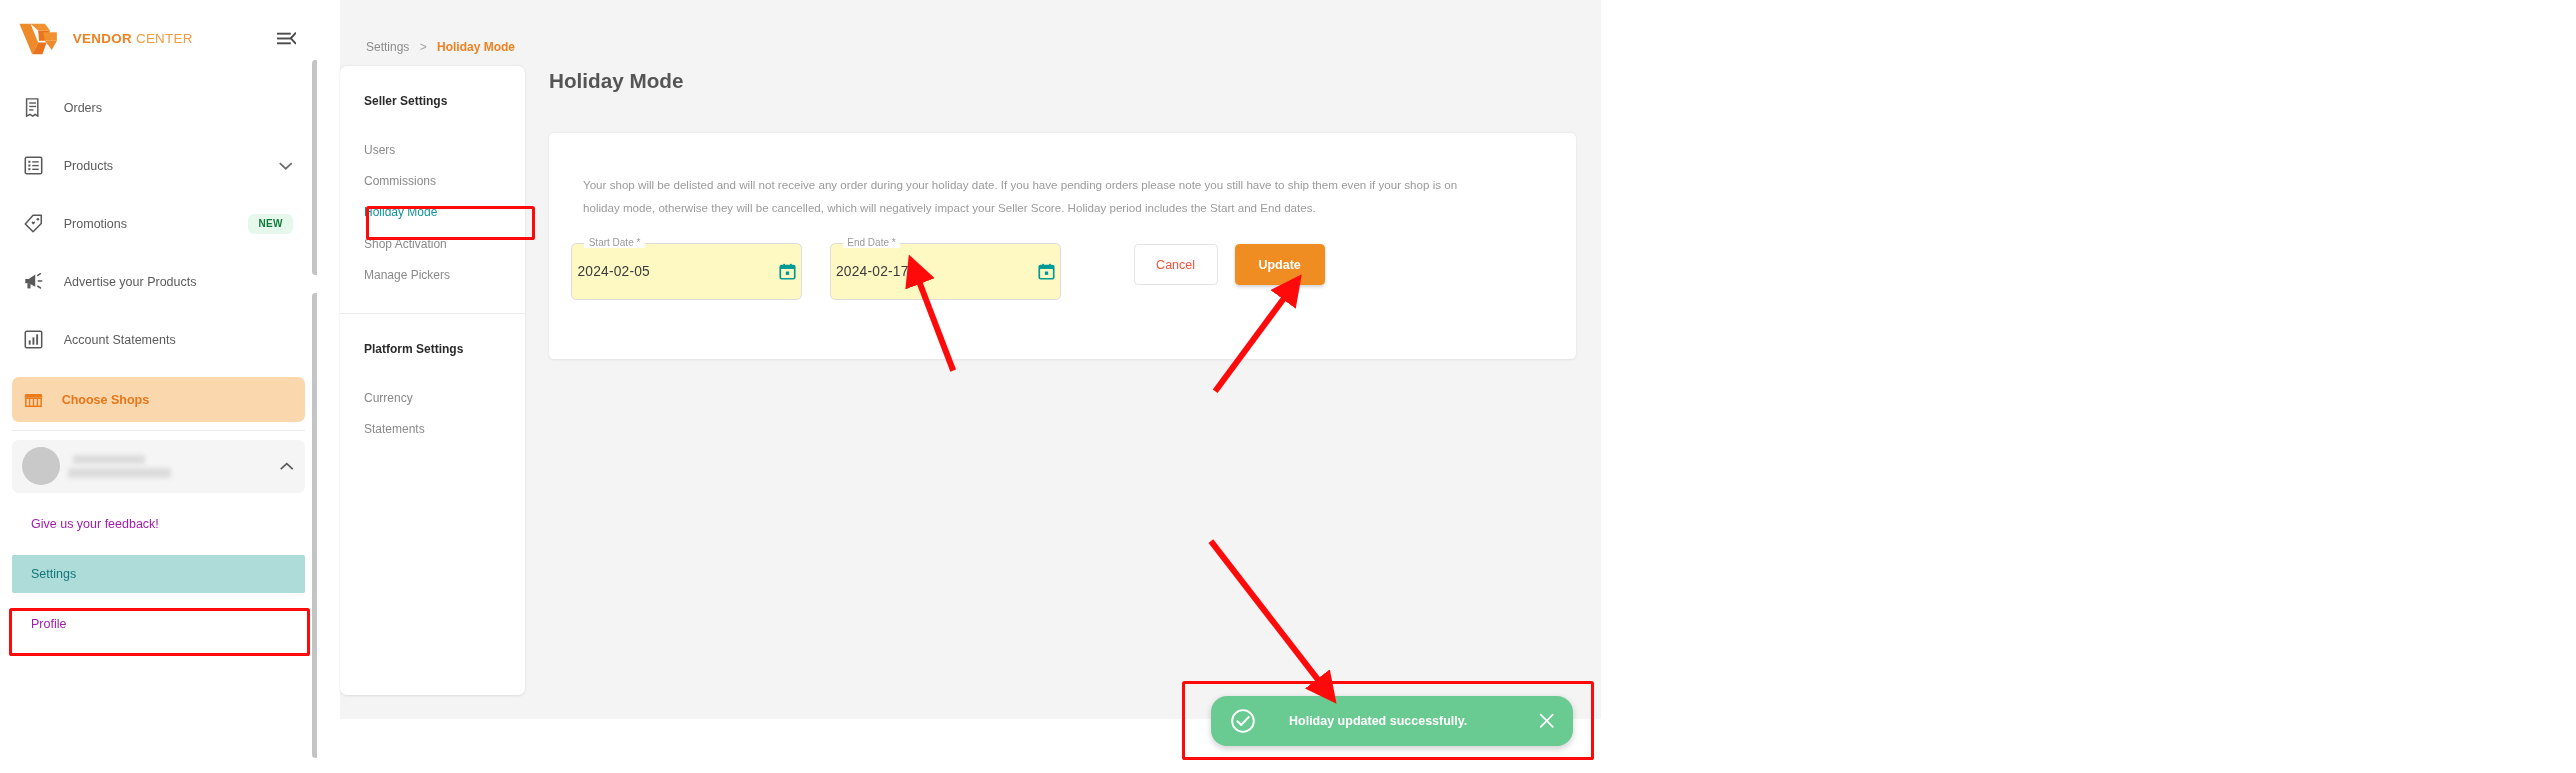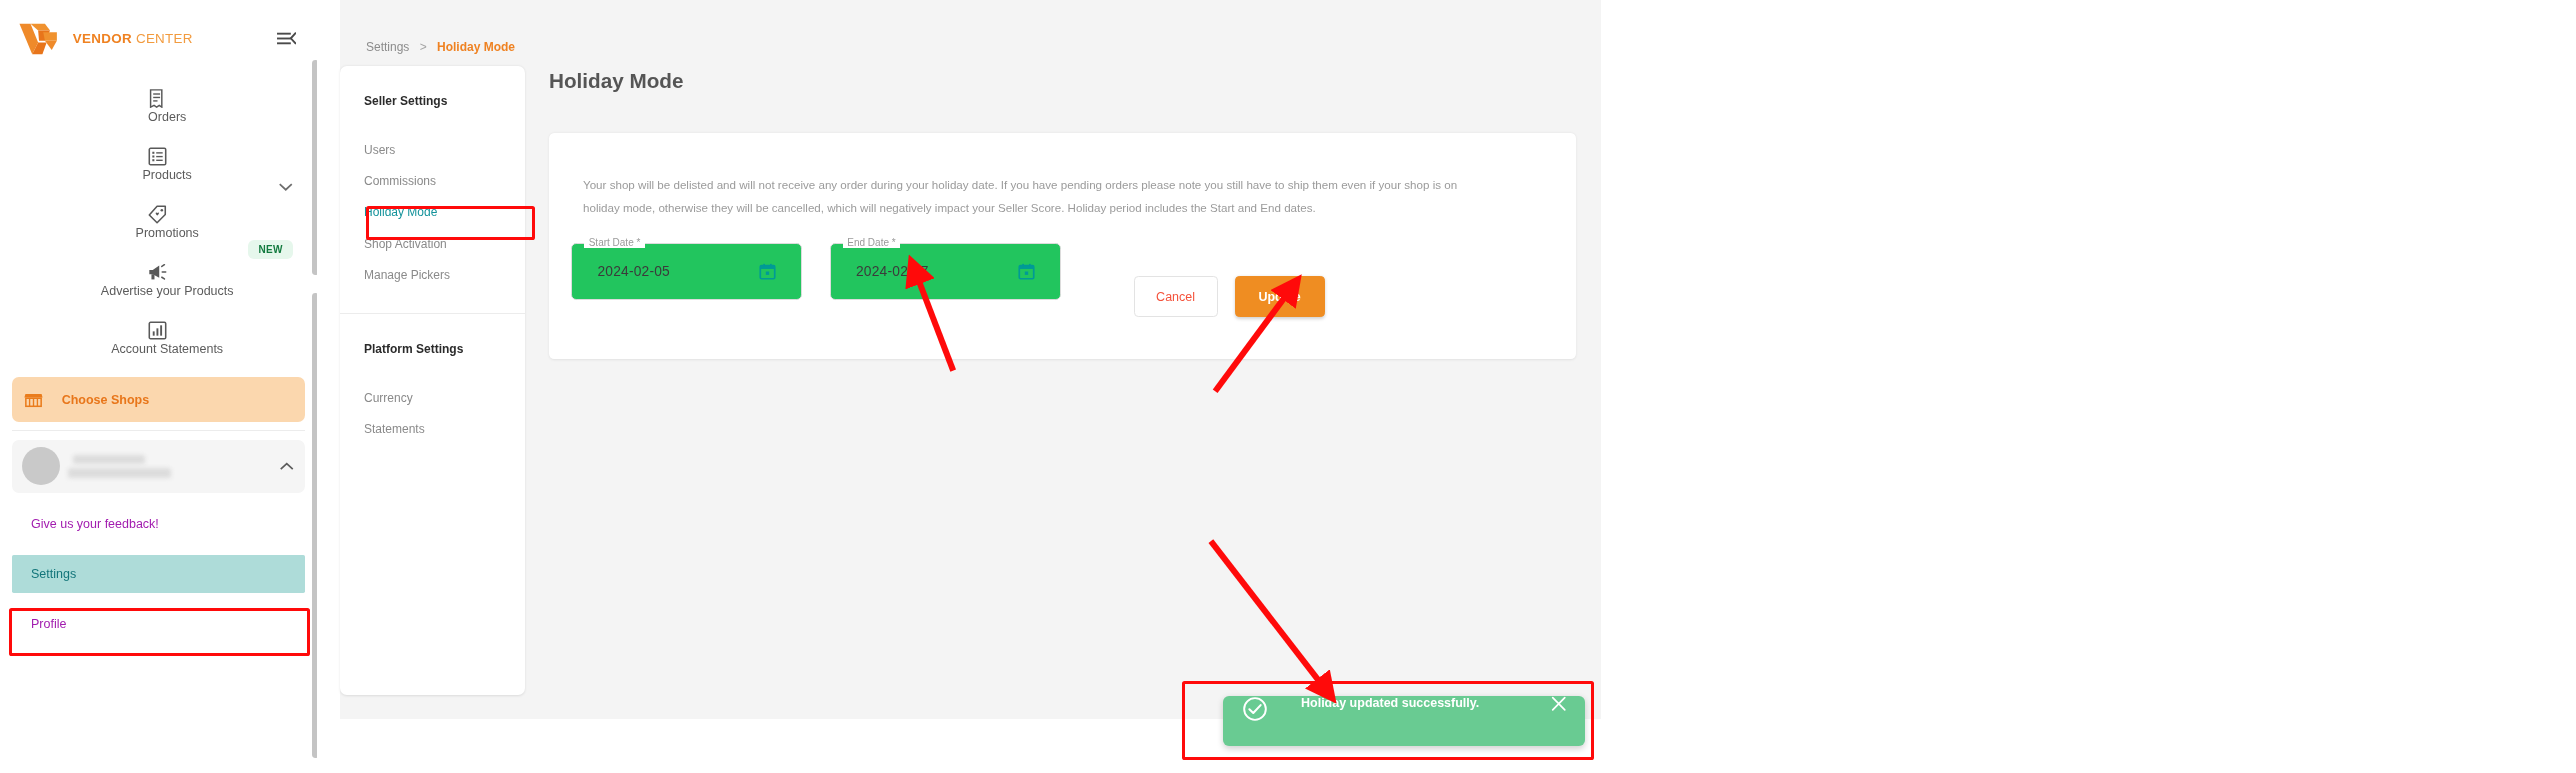--- a/index.html
+++ b/index.html
@@ -41,21 +41,20 @@
     display: flex; align-items: center; justify-content: center;
     cursor: pointer;
   }
 
   .nav { margin-top: 22.4px; }
   .nav-item {
     display: flex; align-items: center;
     height: 41px; padding: 0 24px 0 22.4px;
     margin-bottom: 17px;
     cursor: pointer;
-    flex-direction: column;
   }
   .nav-icon {
     width: 22.4px; height: 22.4px; flex: 0 0 auto;
     display: flex; align-items: center; justify-content: center;
     color: #595959;
   }
   .nav-label {
     margin-left: 19px;
     font-size: 12.5px; color: #5b5b5b;
     white-space: nowrap;
@@ -174,55 +173,54 @@
 
   .form-row {
     display: flex; align-items: flex-start;
     padding: 24px 0 0 22.4px; gap: 27.6px;
   }
   .field {
     position: relative;
     width: 231px; height: 57px;
     border: 0.9px solid #dcdcdc; border-radius: 5.2px;
     display: flex; align-items: center;
-    padding: 0 25px;
-    background: #22c55e;
+    padding: 0 5px;
+    background: #fef9c3;
   }
   .field-legend {
     position: absolute; top: -6.9px; left: 12px;
     background: #fff; padding: 0 4.3px;
     font-size: 10px; color: #9a9a9a;
   }
   .field-value { font-size: 13.8px; color: #3b3b3b; letter-spacing: 0.2px; }
   .cal-icon { margin-left: auto; color: #009a96; display:flex; }
 
   .btn-group { display: flex; align-items: center; gap: 17px; margin-left: 45px; margin-top: 0.9px; }
   .btn {
     height: 41px; min-width: 84px;
     border-radius: 4.3px; border: 0.9px solid #e3e3e3;
     background: #fff; color: #f4523b;
     font-size: 12.5px; font-family: "Liberation Sans", sans-serif;
     cursor: pointer;
-    display:flex; align-items:center; justify-content:center;margin-top:32px;
+    display:flex; align-items:center; justify-content:center;
   }
   .btn.primary {
     background: #ef8d22; border-color: #ef8d22; color: #fff;
     font-weight: 700; min-width: 90px;
     box-shadow: 0 1.7px 3.4px rgba(0,0,0,.18);
   }
 
   
   .toast {
     position: absolute; left: 1211px; top: 696px;
     width: 362px; height: 50px;
-    background: #69cb92; border-radius: 6px;
-    display: flex; align-items: flex-start;
+    background: #69cb92; border-radius: 16px;
+    display: flex; align-items: center;
     padding: 0 19px;
     box-shadow: 0 2.6px 6.9px rgba(0,0,0,.18);
-    margin-left: 12px;
   }
   .toast-check { color:#fff; display:flex; flex:0 0 auto; }
   .toast-msg {
     margin-left: 33px; color: #fff;
     font-size: 12.5px; font-weight: 700;
   }
   .toast-close { margin-left: auto; color:#fff; cursor:pointer; display:flex; }
 
   
   .hl {

